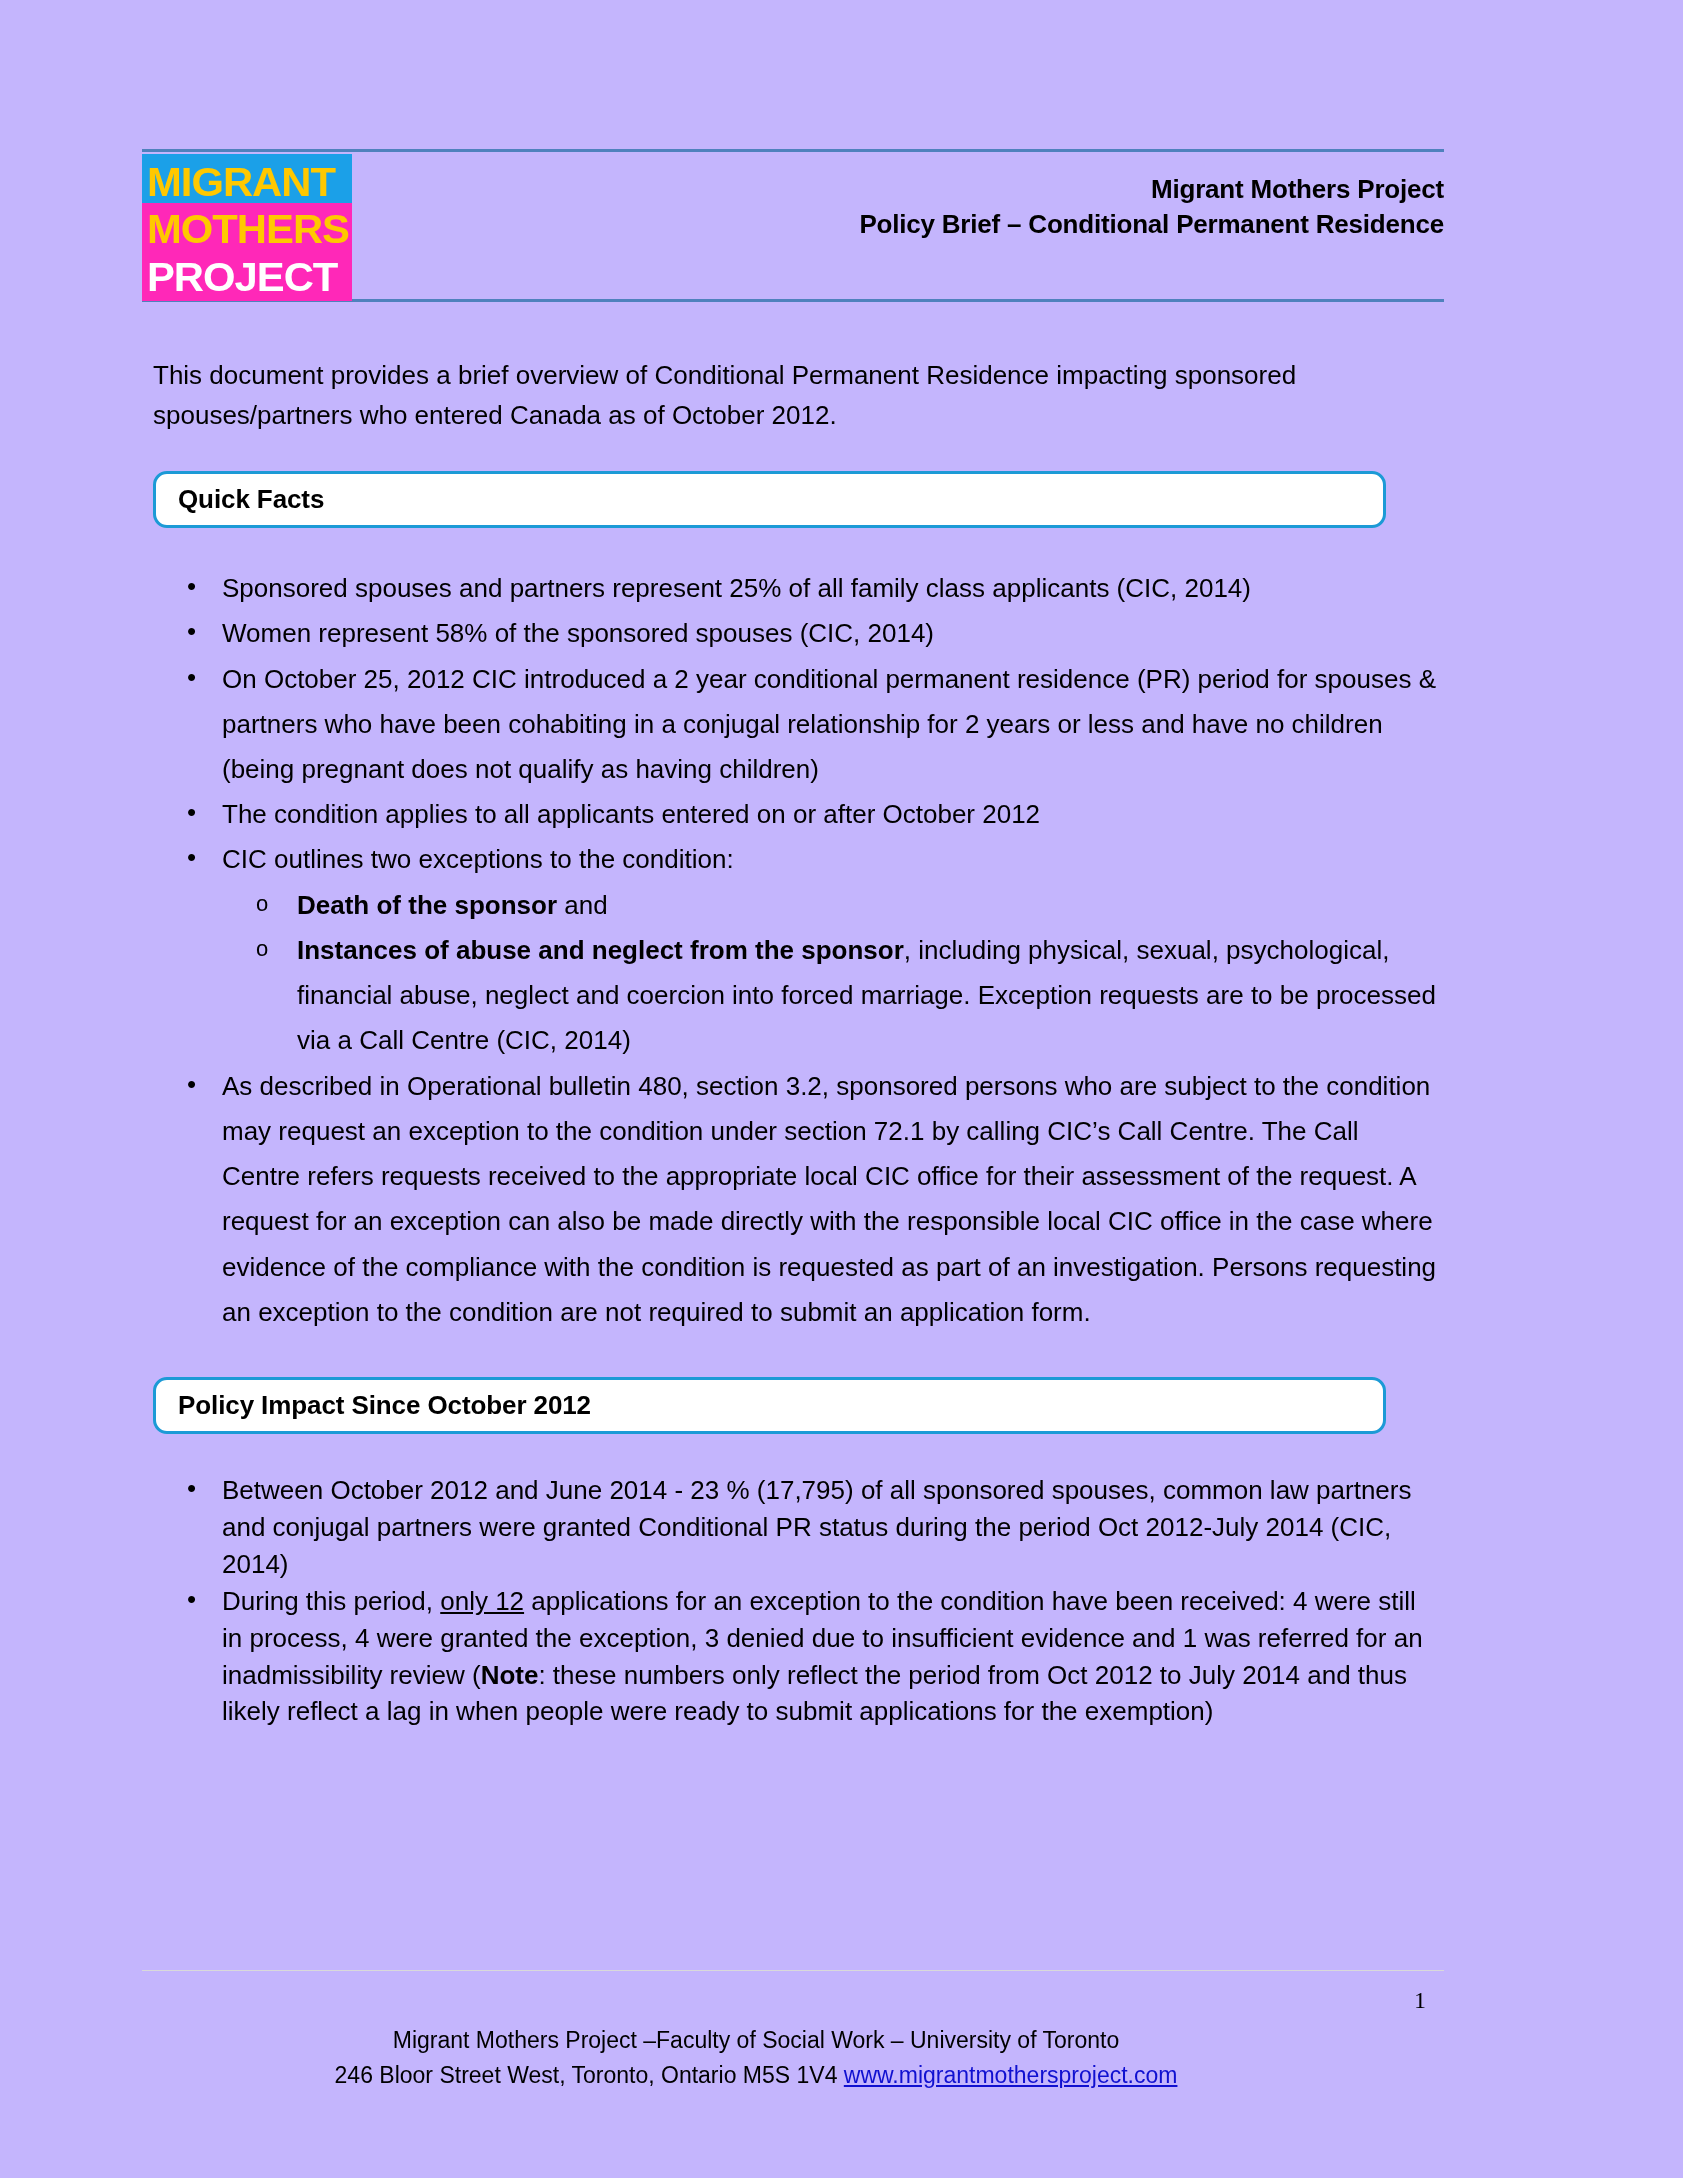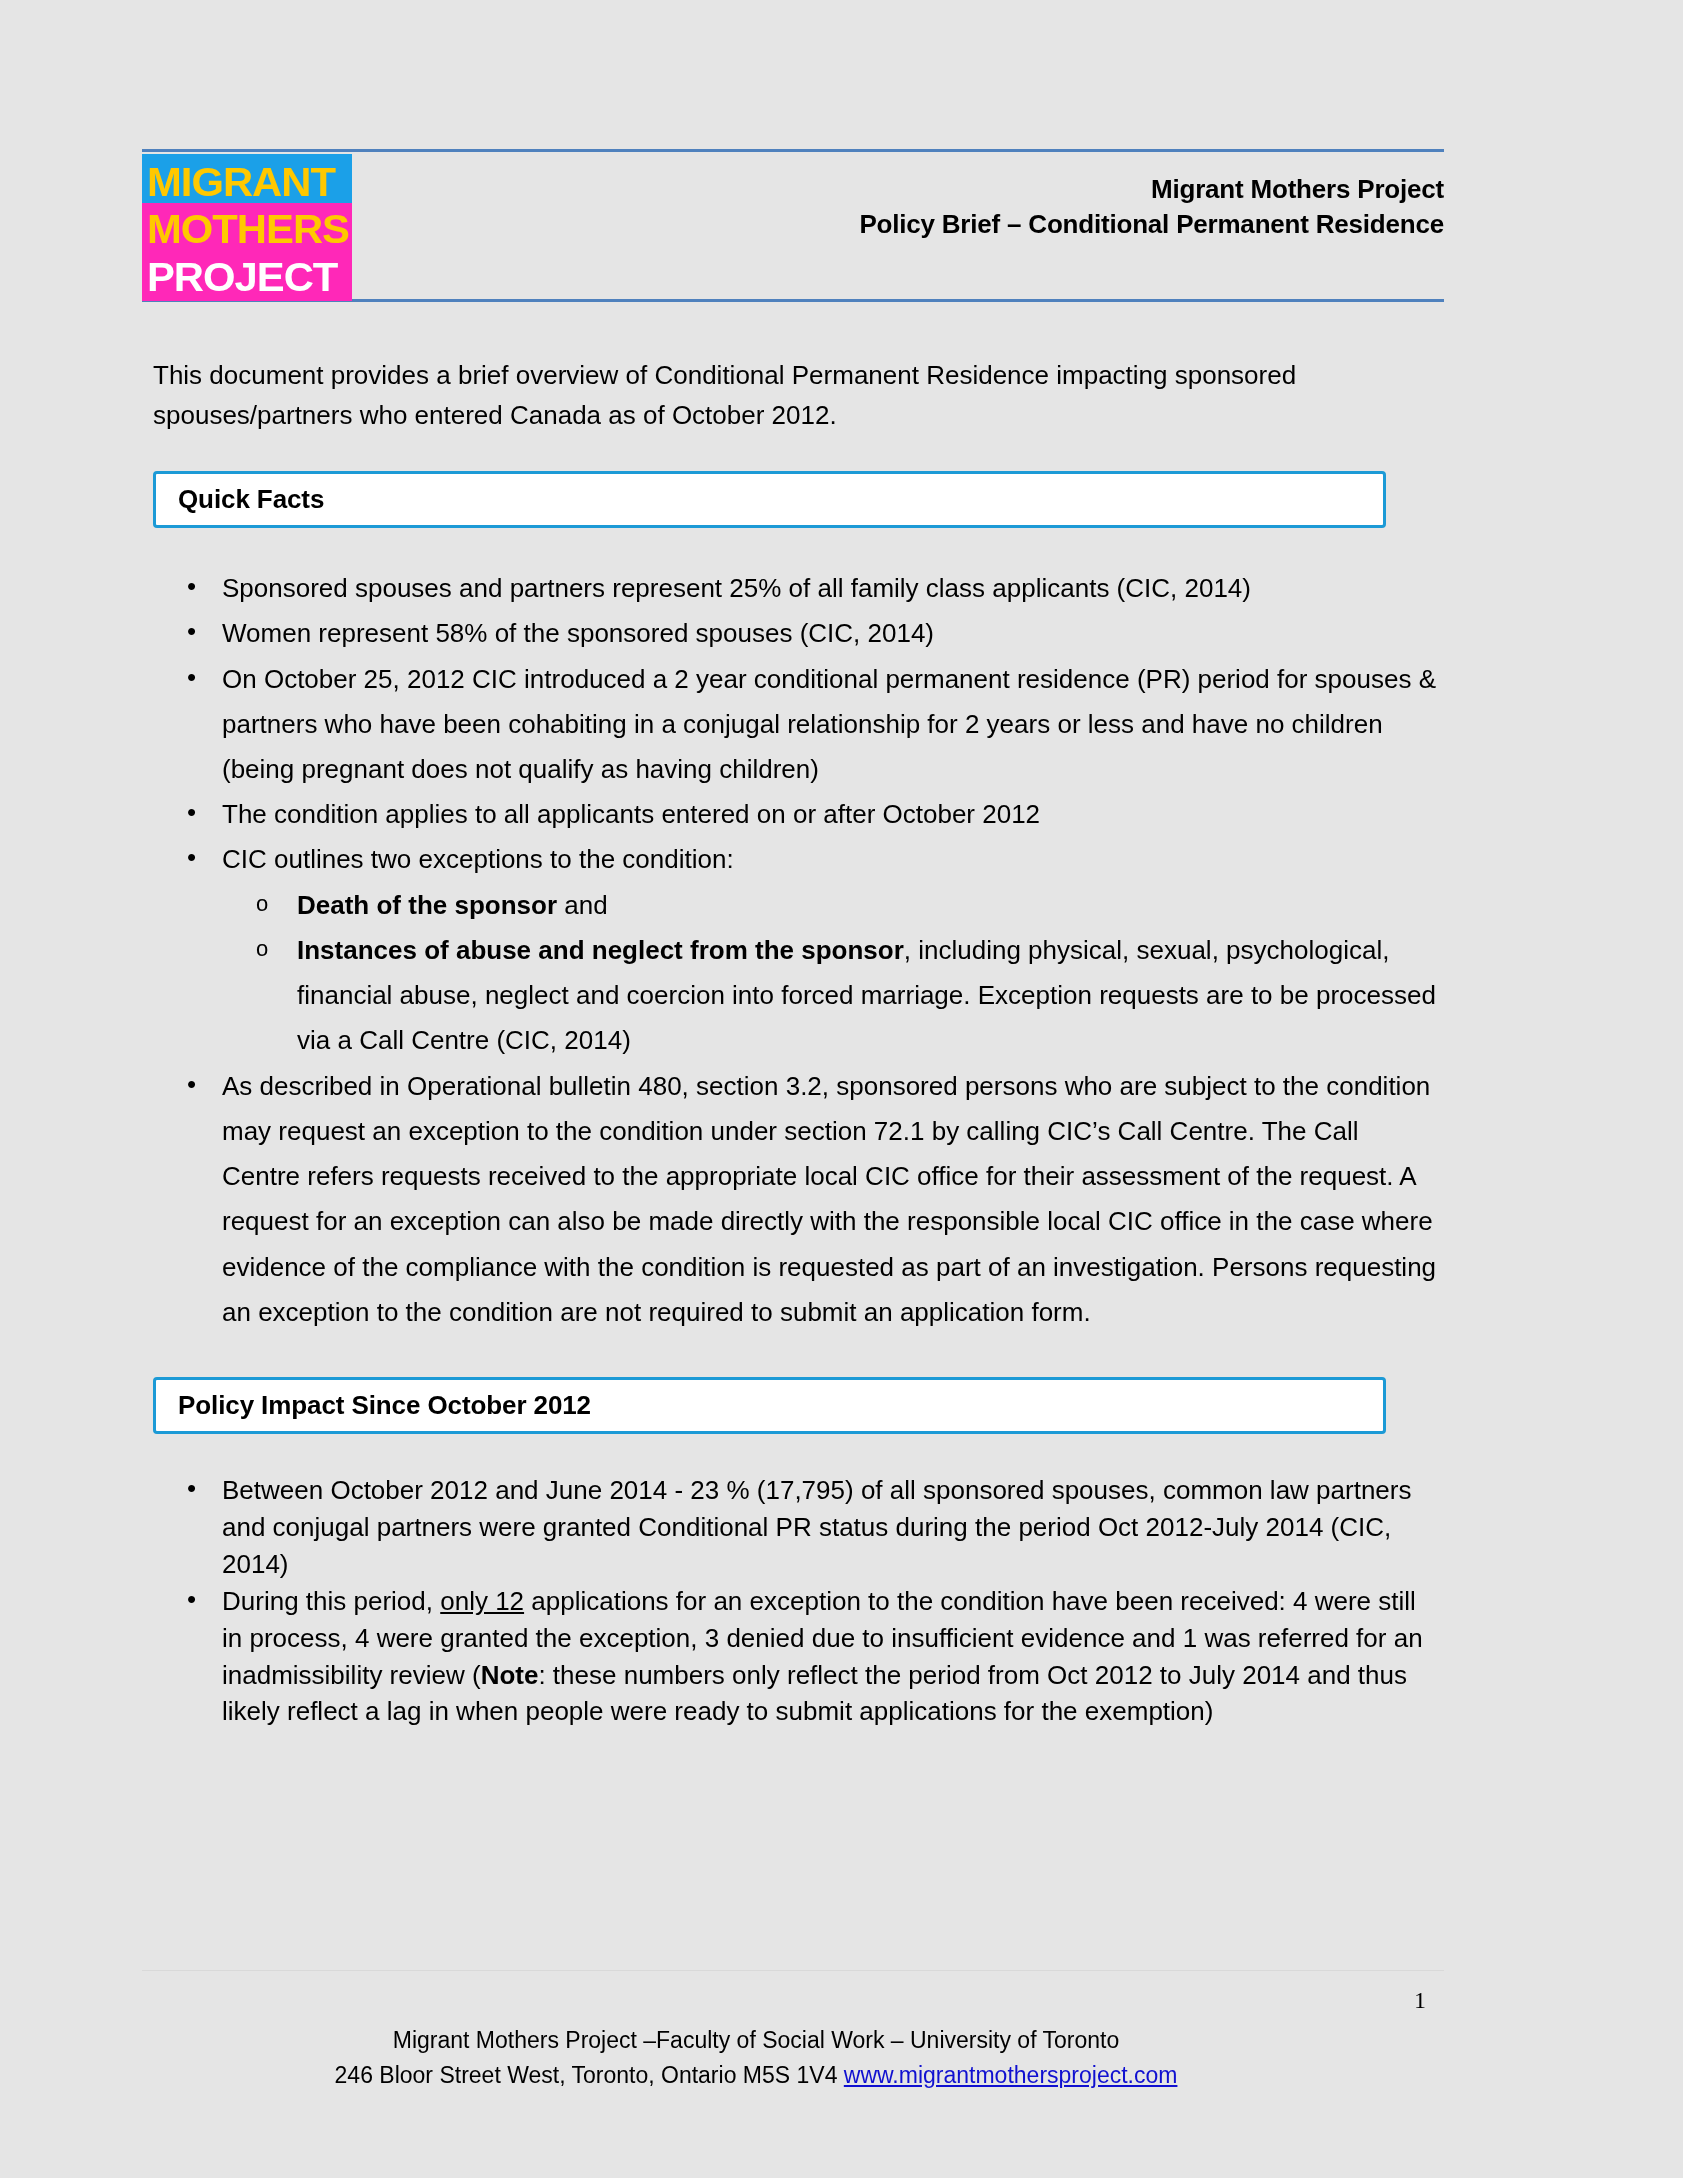--- a/index.html
+++ b/index.html
@@ -10,21 +10,21 @@
   }
   body {
     font-family: "Liberation Sans", sans-serif;
     color: #000000;
   }
 
   .page {
     position: relative;
     width: 1683px;
     height: 2178px;
-    background: #e5e5e5;
+    background: #c4b5fd;
     box-sizing: border-box;
     padding: 0;
     overflow: hidden;
   }
 
   
   .header {
     position: absolute;
     left: 142px;
     top: 149px;
@@ -110,21 +110,21 @@
   .intro {
     font-size: 26px;
     line-height: 1.52;
     margin: 0 0 36px 0;
     width: 1277px;
   }
 
   
   .section-box {
     border: 3px solid #1C9AD6;
-    border-radius: 4px;
+    border-radius: 14px;
     height: 57px;
     width: 1233px;
     box-sizing: border-box;
     display: flex;
     align-items: center;
     padding-left: 22px;
     margin-bottom: 38px;
     background: #ffffff;
   }
   .section-box-title {

